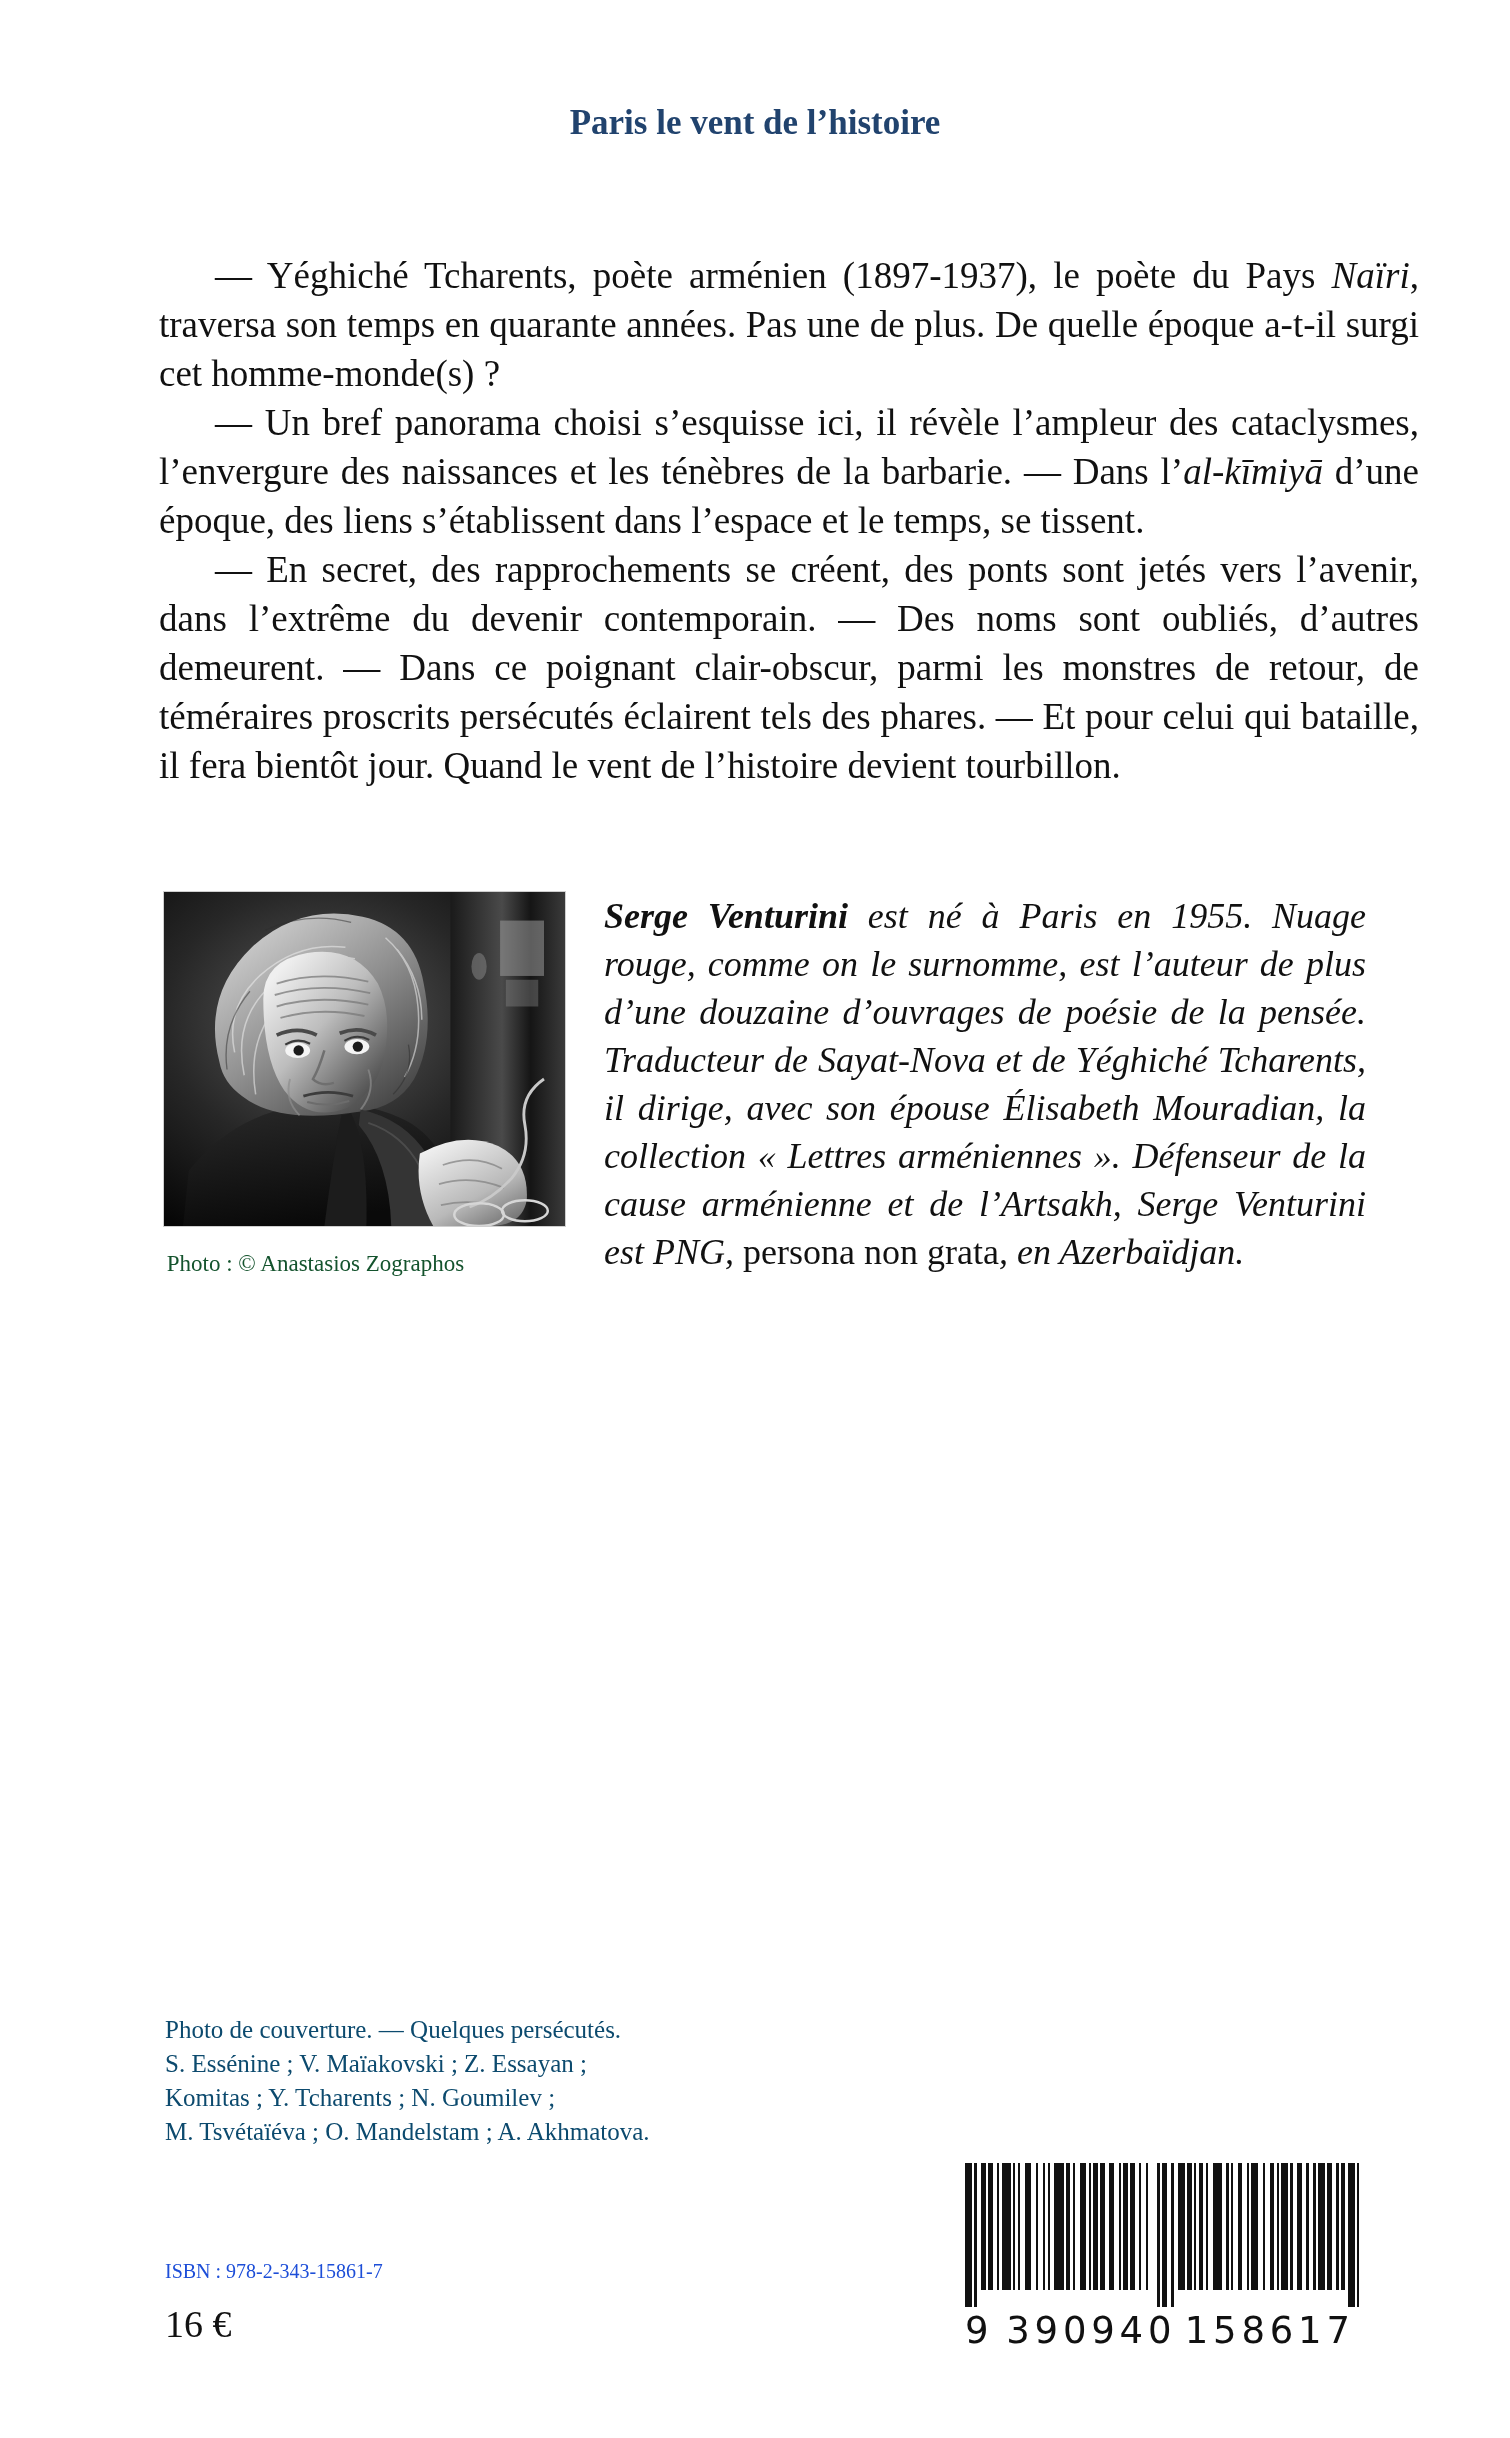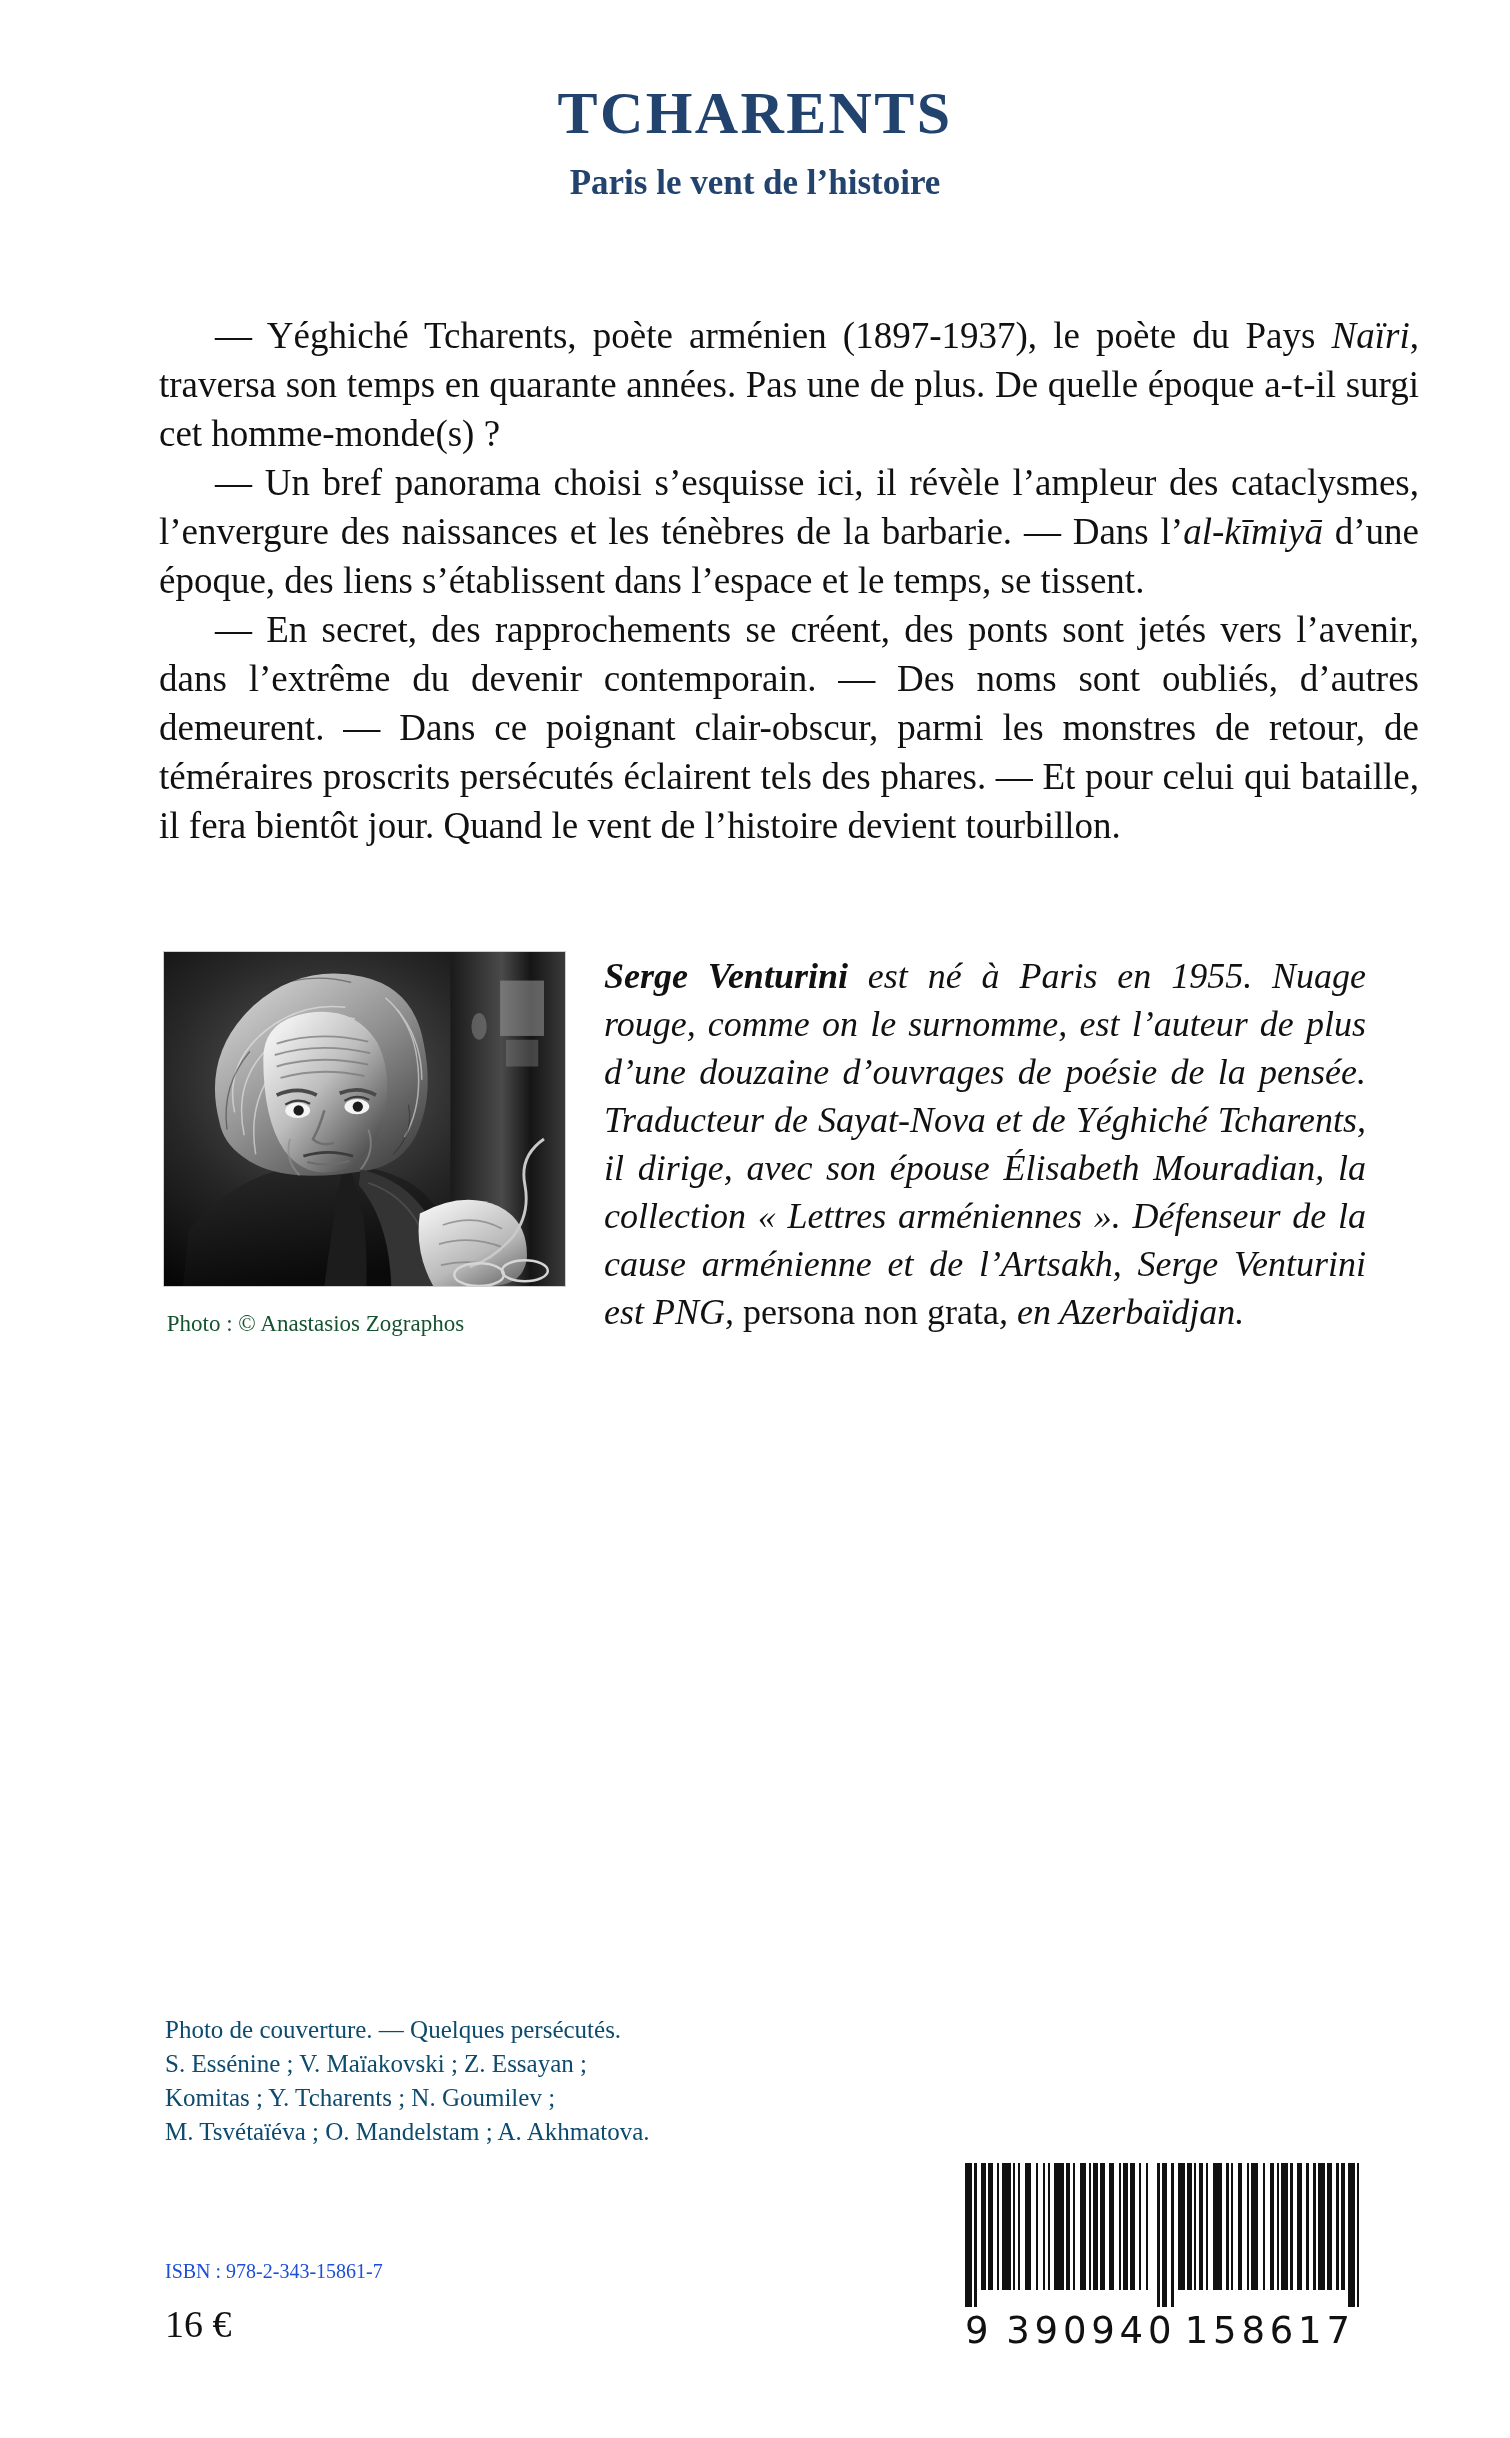--- a/index.html
+++ b/index.html
@@ -182,21 +182,20 @@
   }
   .bc-left-digit { width: 37px; text-align: left; }
   .bc-group { flex: 1; text-align: center; letter-spacing: 4.8px; }
 </style>
 </head>
 <body>
 
 <div class="page">
 
   <div class="titles">
-    <h1 class="main-title">TCHARENTS</h1>
     <div class="tag-line">Paris le vent de l’histoire</div>
   </div>
 
   <div class="body-block">
     <p><span class="indent-dash"></span><span>— Yéghiché Tcharents, poète arménien (1897-1937), le poète du Pays </span><span class="ital">Naïri</span><span>, traversa son temps en quarante années. Pas une de plus. De quelle époque a-t-il surgi cet homme-monde(s) ?</span></p>
     <p><span class="indent-dash"></span><span>— Un bref panorama choisi s’esquisse ici, il révèle l’ampleur des cataclysmes, l’envergure des naissances et les ténèbres de la barbarie. — Dans l’</span><span class="ital">al-kīmiyā</span><span> d’une époque, des liens s’établissent dans l’espace et le temps, se tissent.</span></p>
     <p class="last-para"><span class="indent-dash"></span><span>— En secret, des rapprochements se créent, des ponts sont jetés vers l’avenir, dans l’extrême du devenir contemporain. — Des noms sont oubliés, d’autres demeurent. — Dans ce poignant clair-obscur, parmi les monstres de retour, de téméraires proscrits persécutés éclairent tels des phares. — Et pour celui qui bataille, il fera bientôt jour. Quand le vent de l’histoire devient tourbillon.</span></p>
   </div>
 
   <div class="author-section">

